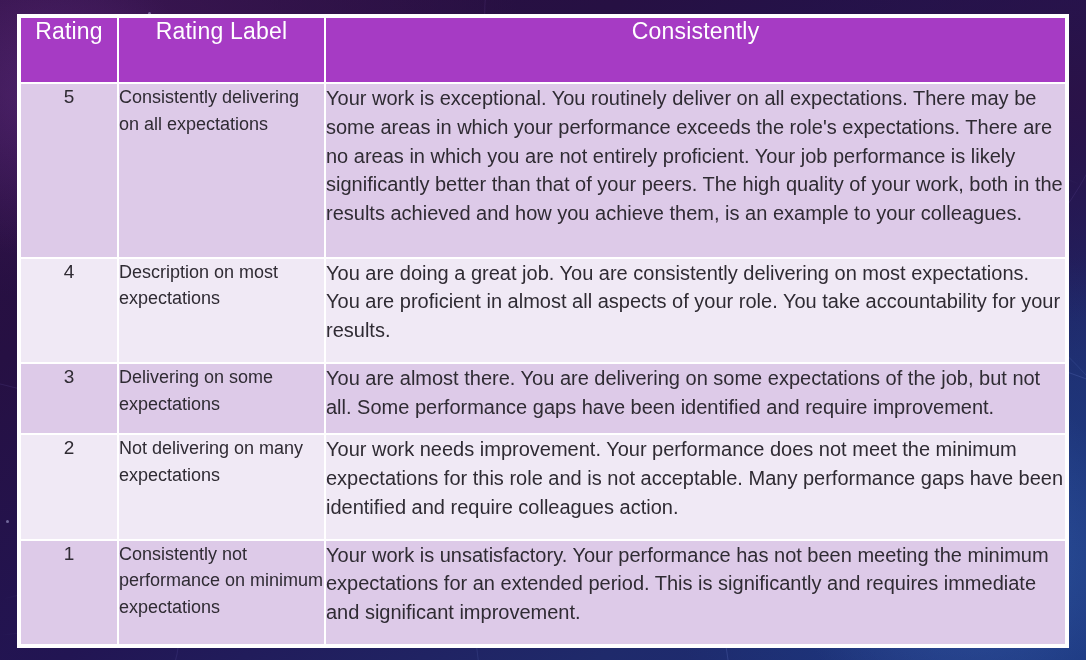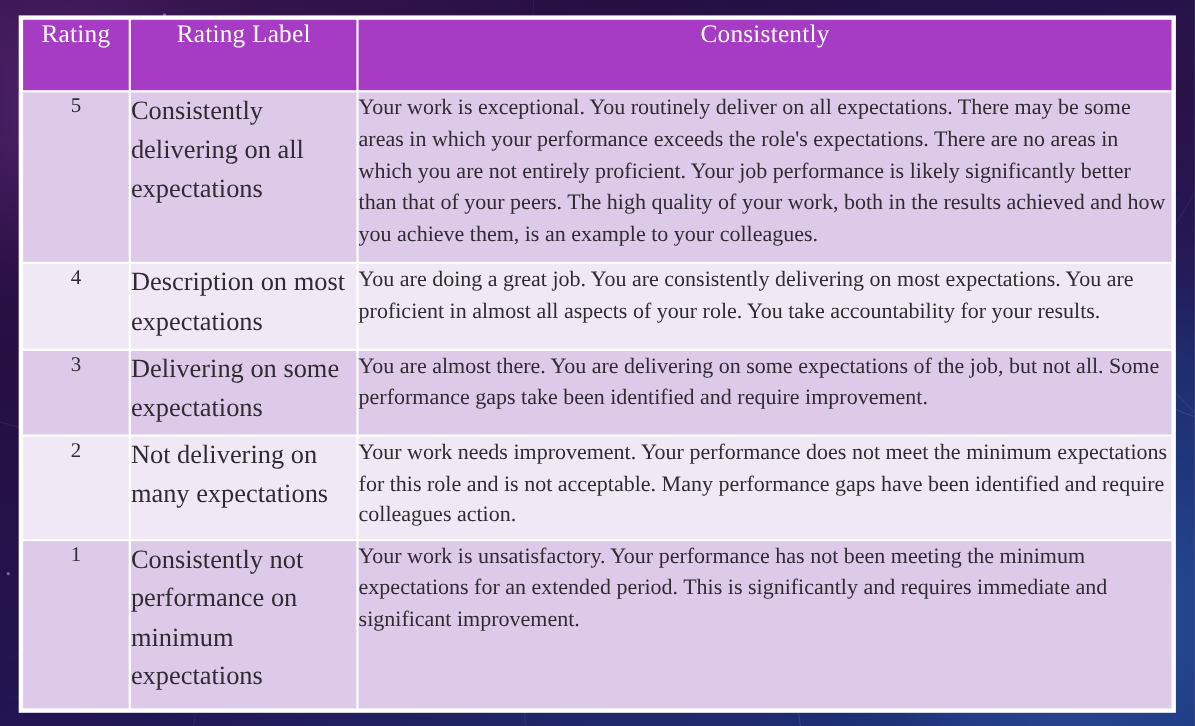--- a/index.html
+++ b/index.html
@@ -18,21 +18,20 @@
   .stage {
     position: relative;
     width: 1086px;
     height: 660px;
     overflow: hidden;
     background:
       radial-gradient(ellipse 700px 420px at 8% 6%, #3a1652 0%, rgba(58,22,82,0) 62%),
       radial-gradient(ellipse 620px 520px at 96% 86%, #1e3f86 0%, rgba(30,63,134,0) 60%),
       radial-gradient(ellipse 500px 380px at 100% 14%, #2a1248 0%, rgba(42,18,72,0) 60%),
       linear-gradient(150deg, #2b0f3f 0%, #261043 28%, #221553 54%, #1f2a6b 78%, #1b2f7a 100%);
-    font-family: Liberation Serif, serif;
   }
   .bg-arc {
     position: absolute;
     border: 1px solid rgba(150,170,255,0.16);
     border-radius: 50%;
     pointer-events: none;
   }
   .bg-arc.a1 { right: -160px; bottom: -220px; width: 520px; height: 520px; }
   .bg-arc.a2 { right: -90px;  bottom: -300px; width: 700px; height: 700px; border-color: rgba(150,170,255,0.11); }
   .bg-arc.a3 { left: -280px;  bottom: -180px; width: 460px; height: 460px; border-color: rgba(160,150,255,0.10); }
@@ -111,21 +110,21 @@
     line-height: 1.40;
     color: #2f2b33;
   }
   td.cell-rating {
     text-align: center;
     font-size: 19px;
     padding: 11px 4px 0 4px;
   }
   td.cell-label {
     padding: 11px 14px 10px 14px;
-    font-size: 24px;
+    font-size: 18px;
     line-height: 1.48;
   }
   td.cell-desc {
     padding: 11px 14px 10px 12px;
     font-size: 20px;
     line-height: 1.44;
   }
 
   tbody tr.row-odd  td { background: #ddcae8; }
   tbody tr.row-even td { background: #f0e9f5; }
@@ -175,21 +174,21 @@
           <td class="cell-desc">Your work is exceptional. You routinely deliver on all expectations. There may be some areas in which your performance exceeds the role's expectations. There are no areas in which you are not entirely proficient. Your job performance is likely significantly better than that of your peers. The high quality of your work, both in the results achieved and how you achieve them, is an example to your colleagues.</td>
         </tr>
         <tr class="row-even">
           <td class="cell-rating">4</td>
           <td class="cell-label">Description on most expectations</td>
           <td class="cell-desc">You are doing a great job.  You are consistently delivering on most expectations.  You are proficient in almost all aspects of your role.  You take accountability for your results.</td>
         </tr>
         <tr class="row-odd">
           <td class="cell-rating">3</td>
           <td class="cell-label">Delivering on some expectations</td>
-          <td class="cell-desc">You are almost there. You are delivering on some expectations of the job, but not all. Some performance gaps take been identified and require improvement.</td>
+          <td class="cell-desc">You are almost there. You are delivering on some expectations of the job, but not all. Some performance gaps have been identified and require improvement.</td>
         </tr>
         <tr class="row-even">
           <td class="cell-rating">2</td>
           <td class="cell-label">Not delivering on many expectations</td>
           <td class="cell-desc">Your work needs improvement.  Your performance does not meet the minimum expectations for this role and is not acceptable. Many performance gaps have been identified and require colleagues action.</td>
         </tr>
         <tr class="row-odd">
           <td class="cell-rating">1</td>
           <td class="cell-label">Consistently not performance on minimum expectations</td>
           <td class="cell-desc">Your work is unsatisfactory.  Your performance has not been meeting the minimum expectations for an extended period.  This is significantly and requires immediate and significant improvement.</td>

